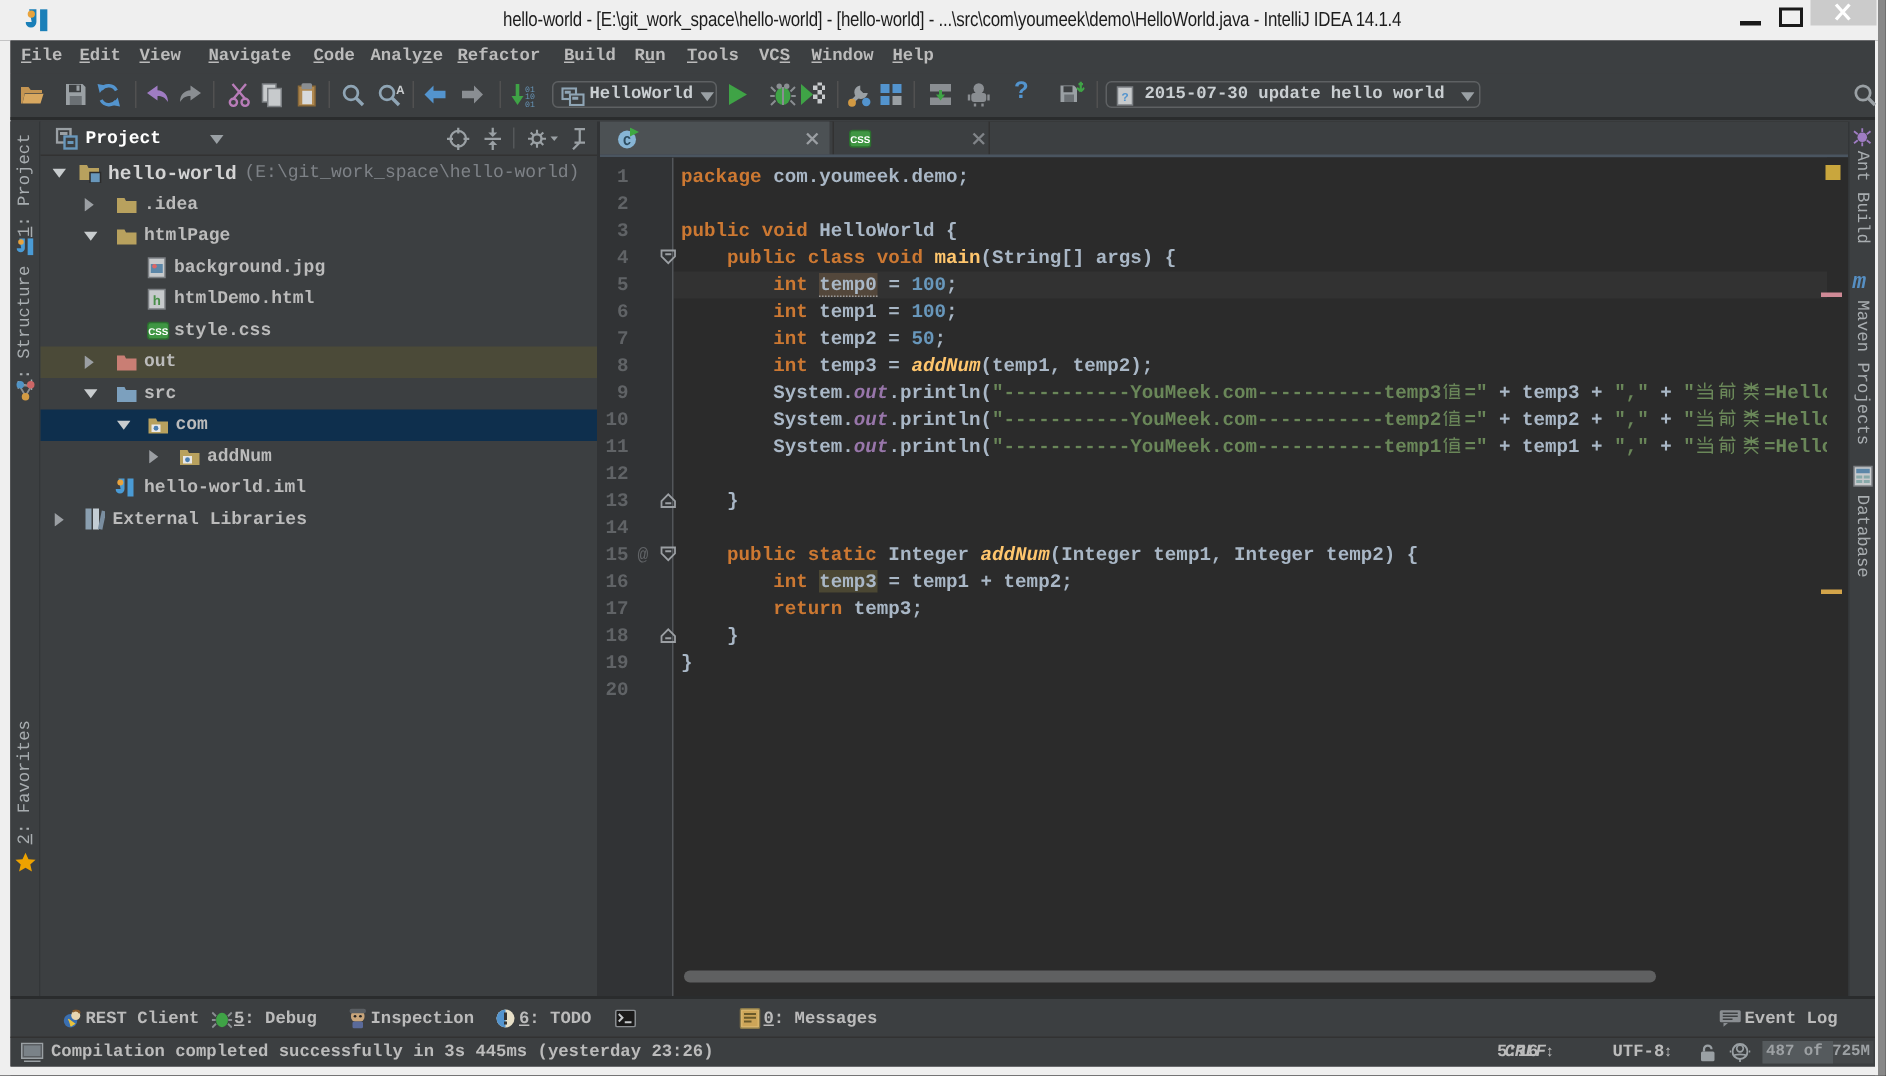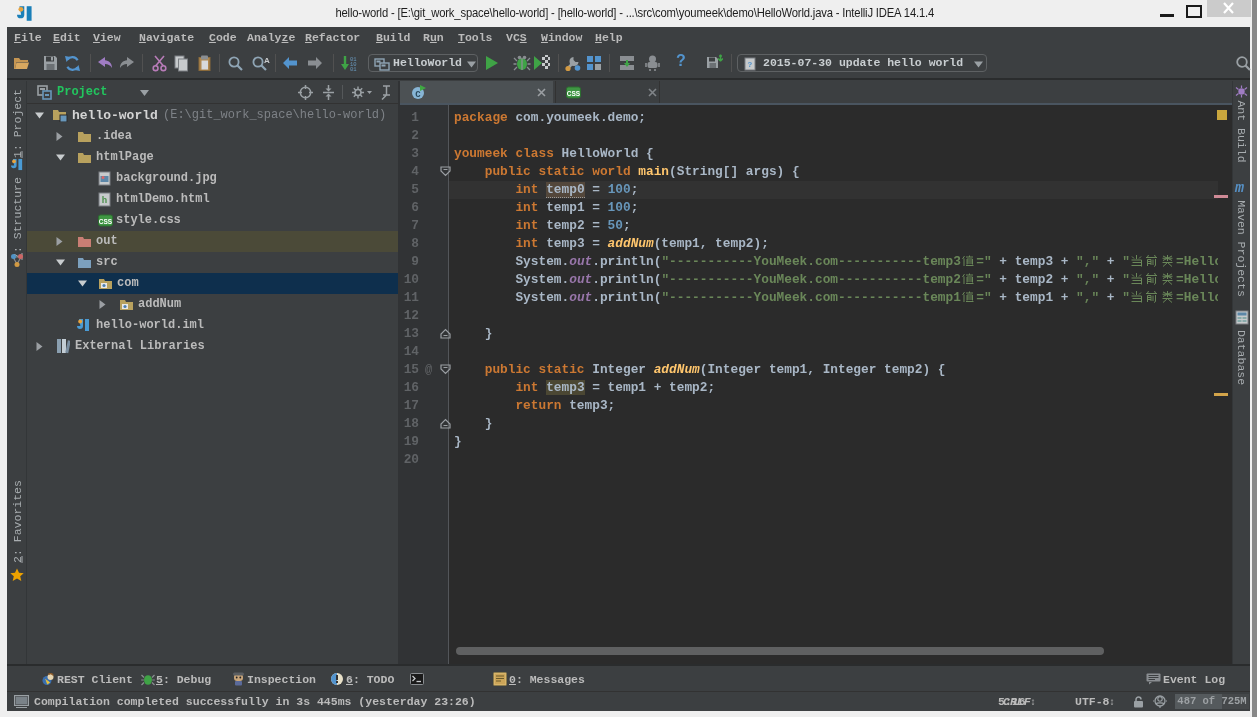--- a/index.html
+++ b/index.html
@@ -260,21 +260,21 @@
         <polygon points="7,0.5 9,4.8 13.7,5.2 10.2,8.3 11.3,13 7,10.5 2.7,13 3.8,8.3 0.3,5.2 5,4.8" fill="#eda200"></polygon>
       </svg>
     <div class="abs" id="projpanel">
       <div class="abs" id="projhead">
         <svg class="icon" style="left:10px;top:4px;" width="15" height="15" viewBox="0 0 15 15">
             <rect x="1" y="1" width="9" height="9" fill="none" stroke="#9aa0a4" stroke-width="1.6"></rect>
             <rect x="3" y="3" width="5" height="2" fill="#9aa0a4"></rect>
             <rect x="6" y="6" width="8" height="8" fill="#3c3f41" stroke="#6897bb" stroke-width="1.6"></rect>
             <rect x="8" y="9" width="4" height="2" fill="#6897bb"></rect>
           </svg>
-        <div class="abs" style="left:30px;top:0;height:22px;line-height:22px;font-size:12px;font-weight:bold;color:#22c55e;">Project</div>
+        <div class="abs" style="left:30px;top:0;height:22px;line-height:22px;font-size:12px;font-weight:bold;color:#ffffff;">Project</div>
         <svg class="icon" style="left:113px;top:8px;" width="10" height="8">
             <polygon points="0,1 9,1 4.5,7" fill="#9aa0a4"></polygon>
           </svg>
         <svg class="icon" style="left:271px;top:4px;" width="15" height="15" viewBox="0 0 15 15">
             <circle cx="7.5" cy="7.5" r="5.2" fill="none" stroke="#9aa0a4" stroke-width="1.5"></circle>
             <path d="M7.5 0 V4 M7.5 11 V15 M0 7.5 H4 M11 7.5 H15" stroke="#9aa0a4" stroke-width="1.5"></path>
           </svg>
         <svg class="icon" style="left:294px;top:4px;" width="15" height="15" viewBox="0 0 15 15">
             <path d="M2 7.5 H13" stroke="#9aa0a4" stroke-width="1.5"></path>
             <path d="M7.5 0 V5 M7.5 10 V15" stroke="#9aa0a4" stroke-width="1.5"></path>
@@ -460,22 +460,22 @@
         <svg id="fold13" class="icon" style="left:40px;top:223px;" width="11" height="11" viewBox="0 0 11 11">
             <path d="M1 10 H10 V6 L5.5 1.5 L1 6 Z M3.5 7.5 H7.5" fill="none" stroke="#9b9fa3" stroke-width="1.2"></path>
           </svg>
         <svg id="fold15" class="icon" style="left:40px;top:259px;" width="11" height="11" viewBox="0 0 11 11">
             <path d="M1 1 H10 V5 L5.5 9.5 L1 5 Z M3.5 3.5 H7.5" fill="none" stroke="#9b9fa3" stroke-width="1.2"></path>
           </svg>
         <svg id="fold18" class="icon" style="left:40px;top:313px;" width="11" height="11" viewBox="0 0 11 11">
             <path d="M1 10 H10 V6 L5.5 1.5 L1 6 Z M3.5 7.5 H7.5" fill="none" stroke="#9b9fa3" stroke-width="1.2"></path>
           </svg>
         <div class="cl" style="top:4px;"><span class="kw">package</span> com.youmeek.demo;</div>
-        <div class="cl" style="top:40px;"><span class="kw">youmeek class</span> <b>HelloWorld</b> {</div>
-        <div class="cl" style="top:58px;">    <span class="kw">public static world</span> <span class="mth">main</span>(String[] args) {</div>
+        <div class="cl" style="top:40px;"><span class="kw">public void</span> <b>HelloWorld</b> {</div>
+        <div class="cl" style="top:58px;">    <span class="kw">public class void</span> <span class="mth">main</span>(String[] args) {</div>
         <div class="cl" style="top:76px;">        <span class="kw">int</span> <span style="border-bottom:1px dotted #9b9b9b;background:rgba(199,146,91,0.22);">temp0</span> = <span class="num">100</span>;</div>
         <div class="cl" style="top:94px;">        <span class="kw">int</span> temp1 = <span class="num">100</span>;</div>
         <div class="cl" style="top:112px;">        <span class="kw">int</span> temp2 = <span class="num">50</span>;</div>
         <div class="cl" style="top:130px;">        <span class="kw">int</span> temp3 = <span class="mth" style="font-style:italic;">addNum</span>(temp1, temp2);</div>
         <div class="cl" style="top:148px;">        System.<span class="fld">out</span>.println(<span class="str">"-----------YouMeek.com-----------temp3<svg class="cj" width="13" height="13">
                 <path d="M3.5 2 L1.5 5 M3 4.5 V12 M5 3 H12 M8.5 1.5 V3 M6 5 H11.5 M6 5 V10.5 M11.5 5 V10.5 M6 7 H11.5 M6 9 H11.5 M5 11.5 H12.5" stroke="#6a8759" fill="none"></path>
               </svg>="</span> + temp3 + <span class="str">","</span> + <span class="str">"<svg class="cj" width="13" height="13">
                 <path d="M6.5 1 V5 M2 2.5 L4 4.5 M11 2.5 L9 4.5 M1.5 6 H11.5 M11.5 6 V12.5 M2.5 8.5 H11.5 M1.5 11.5 H11.5" stroke="#6a8759" fill="none"></path>
               </svg><svg class="cj" width="13" height="13">
                 <path d="M3.5 1 L2.5 3 M9.5 1 L10.5 3 M1 3.5 H12 M2.5 5.5 H6 M2.5 5.5 V12 M6 5.5 V11 M2.5 7.5 H6 M2.5 9.5 H6 M8 5.5 V11 M10.5 5 V11.5 M10.5 11.5 L9 12.5" stroke="#6a8759" fill="none"></path>

